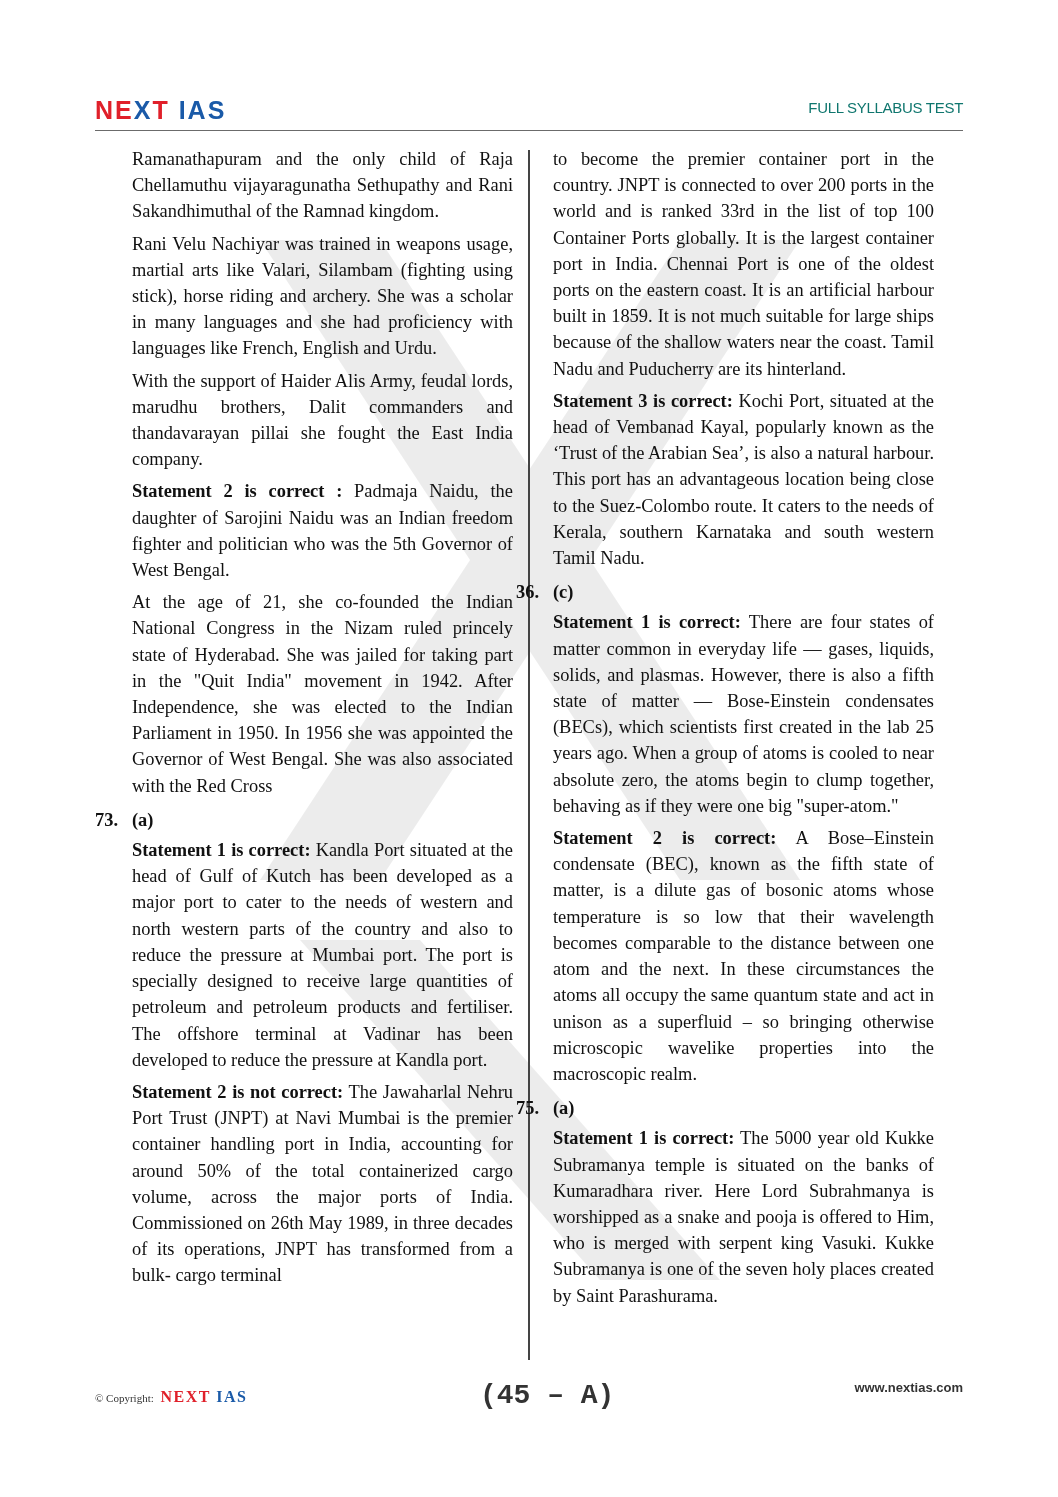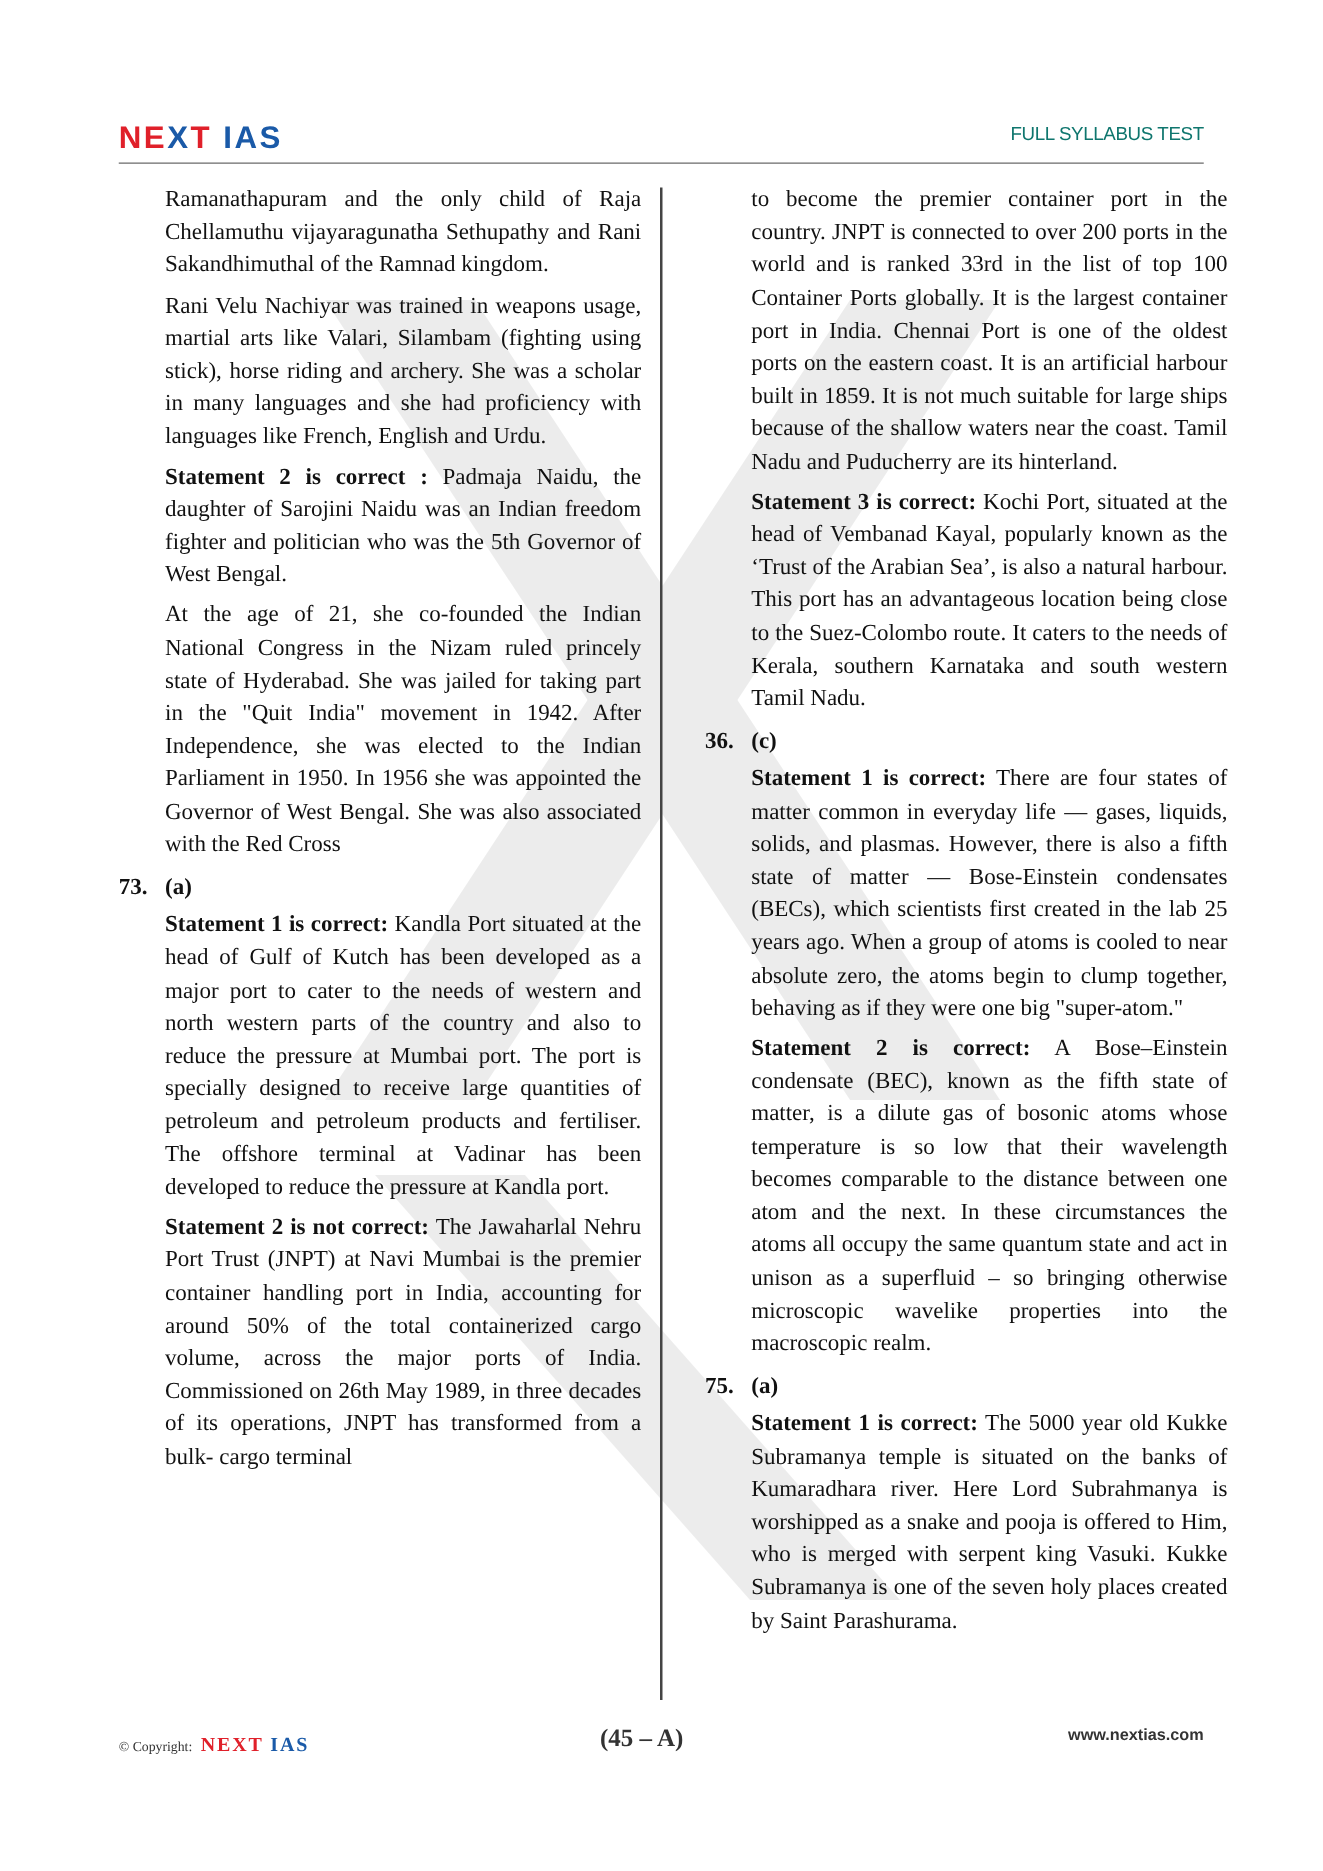--- a/index.html
+++ b/index.html
@@ -6,30 +6,30 @@
   body { width: 1058px; height: 1497px; position: relative; overflow: hidden; font-family: "Liberation Serif", "DejaVu Serif", serif; color: #111; }
   .header { position: absolute; left: 95px; top: 96px; width: 868px; height: 34px; border-bottom: 1.5px solid #6b6b6b; }
   .logo { position: absolute; left: 0; top: 2px; font-family: Liberation Sans, sans-serif; font-weight: 900; font-size: 25px; letter-spacing: 2px; line-height: 24px; }
   .logo .red { color: #e0202a; }
   .logo .blue { color: #1a5aa8; }
   .logo .x { color: #1a5aa8; }
   .header-right { position: absolute; right: 0; top: 3px; font-family: "Liberation Sans", "DejaVu Sans", sans-serif; font-size: 15px; color: #0f766e; letter-spacing: -0.3px; }
   .divider { position: absolute; left: 528px; top: 150px; width: 1.5px; height: 1210px; background: #444; }
   .col { position: absolute; top: 146px; font-size: 18.4px; line-height: 26.2px; text-align: justify; }
   .col-left { left: 95px; width: 418px; }
-  .col-right { left: 564px; width: 418px; }
+  .col-right { left: 516px; width: 418px; }
   .para { margin: 0 0 6px 37px; }
   .para b { font-weight: bold; }
   .qhead { font-weight: bold; margin: 8px 0 4px 0; display: flex; }
   .qhead .num { width: 37px; }
   .watermark { position: absolute; left: 200px; top: 180px; width: 700px; height: 1100px; pointer-events: none; opacity: 0.07; }
   .footer { position: absolute; left: 95px; top: 1380px; width: 868px; height: 30px; }
   .copy { position: absolute; left: 0; top: 8px; font-family: Liberation Serif, serif; font-size: 11px; color: #333; }
   .copy .logo-sm { font-weight: 900; font-size: 16px; letter-spacing: 1.5px; margin-left: 4px; }
-  .pageno { position: absolute; left: 385px; top: 0; font-family: Liberation Serif, serif; font-size: 20px; font-weight: bold; color: #333; }
+  .pageno { position: absolute; left: 385px; top: 0; font-family: Liberation Mono, monospace; font-size: 28px; font-weight: bold; color: #333; }
   .site { position: absolute; right: 0; top: 0; font-family: "Liberation Sans", "DejaVu Sans", sans-serif; font-size: 13px; font-weight: bold; color: #333; }
 </style>
 </head>
 <body>
 
 <div class="header">
   <div class="logo">
     <span class="red">NE</span><span class="x">X</span><span class="red">T</span>
     <span class="blue">IAS</span>
   </div>
@@ -42,20 +42,21 @@
     <polygon points="480,60 600,60 180,700 60,700"></polygon>
     <polygon points="100,760 220,760 520,1100 400,1100"></polygon>
   </g>
 </svg>
 
 <div class="divider"></div>
 
 <div class="col col-left">
   <p class="para">Ramanathapuram and the only child of Raja Chellamuthu vijayaragunatha Sethupathy and Rani Sakandhimuthal of the Ramnad kingdom.</p>
   <p class="para">Rani Velu Nachiyar was trained in weapons usage, martial arts like Valari, Silambam (fighting using stick), horse riding and archery. She was a scholar in many languages and she had proficiency with languages like French, English and Urdu.</p>
+  <p class="para">With the support of Haider Alis Army, feudal lords, marudhu brothers, Dalit commanders and thandavarayan pillai she fought the East India company.</p>
   <p class="para"><b>Statement 2 is correct :</b><span> Padmaja Naidu, the daughter of Sarojini Naidu was an Indian freedom fighter and politician who was the 5th Governor of West Bengal.</span></p>
   <p class="para">At the age of 21, she co-founded the Indian National Congress in the Nizam ruled princely state of Hyderabad. She was jailed for taking part in the "Quit India" movement in 1942. After Independence, she was elected to the Indian Parliament in 1950. In 1956 she was appointed the Governor of West Bengal. She was also associated with the Red Cross</p>
   <div class="qhead">
     <span class="num">73.</span>
     <span>(a)</span>
   </div>
   <p class="para"><b>Statement 1 is correct:</b><span> Kandla Port situated at the head of Gulf of Kutch has been developed as a major port to cater to the needs of western and north western parts of the country and also to reduce the pressure at Mumbai port. The port is specially designed to receive large quantities of petroleum and petroleum products and fertiliser. The offshore terminal at Vadinar has been developed to reduce the pressure at Kandla port.</span></p>
   <p class="para"><b>Statement 2 is not correct:</b><span> The Jawaharlal Nehru Port Trust (JNPT) at Navi Mumbai is the premier container handling port in India, accounting for around 50% of the total containerized cargo volume, across the major ports of India. Commissioned on 26th May 1989, in three decades of its operations, JNPT has transformed from a bulk- cargo terminal</span></p>
 </div>
 

